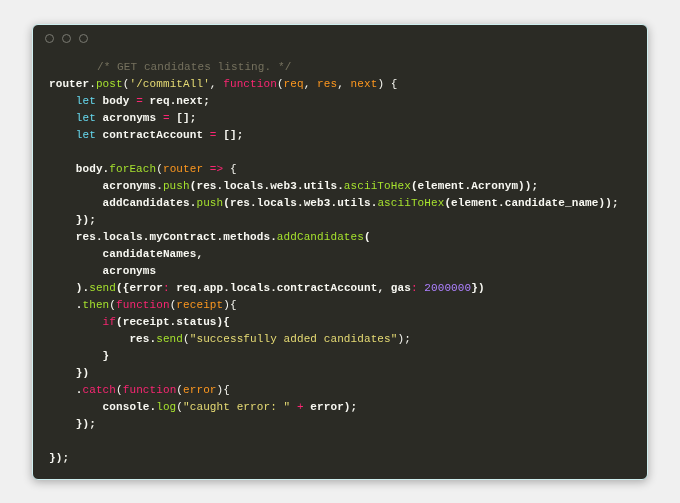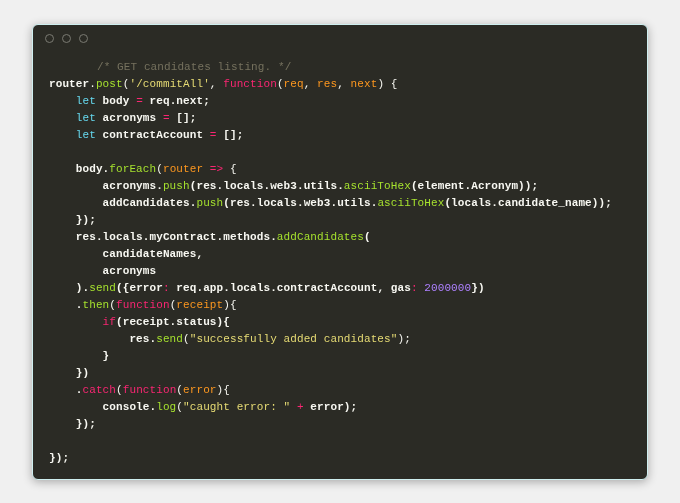--- a/index.html
+++ b/index.html
@@ -63,21 +63,21 @@
     <div class="tb-dot"></div>
   </div>
   <div class="code-area"><span class="c-comment">/* GET candidates listing. */</span>
 <span class="c-id">router</span><span class="c-punct">.</span><span class="c-func">post</span><span class="c-punct">(</span><span class="c-str">'/commitAll'</span><span class="c-punct">, </span><span class="c-kw">function</span><span class="c-punct">(</span><span class="c-param">req</span><span class="c-punct">, </span><span class="c-param">res</span><span class="c-punct">, </span><span class="c-param">next</span><span class="c-punct">) {</span>
 <span class="c-punct">    </span><span class="c-type">let</span><span class="c-id"> body </span><span class="c-kw">=</span><span class="c-id"> req.next;</span>
 <span class="c-punct">    </span><span class="c-type">let</span><span class="c-id"> acronyms </span><span class="c-kw">=</span><span class="c-id"> [];</span>
 <span class="c-punct">    </span><span class="c-type">let</span><span class="c-id"> contractAccount </span><span class="c-kw">=</span><span class="c-id"> [];</span>
 <span></span>
 <span class="c-id">    body.</span><span class="c-func">forEach</span><span class="c-punct">(</span><span class="c-param">router</span><span class="c-punct"> </span><span class="c-kw">=&gt;</span><span class="c-punct"> {</span>
 <span class="c-id">        acronyms.</span><span class="c-func">push</span><span class="c-id">(res.locals.web3.utils.</span><span class="c-func">asciiToHex</span><span class="c-id">(element.Acronym));</span>
-<span class="c-id">        addCandidates.</span><span class="c-func">push</span><span class="c-id">(res.locals.web3.utils.</span><span class="c-func">asciiToHex</span><span class="c-id">(locals.candidate_name));</span>
+<span class="c-id">        addCandidates.</span><span class="c-func">push</span><span class="c-id">(res.locals.web3.utils.</span><span class="c-func">asciiToHex</span><span class="c-id">(element.candidate_name));</span>
 <span class="c-id">    });</span>
 <span class="c-id">    res.locals.myContract.methods.</span><span class="c-func">addCandidates</span><span class="c-id">(</span>
 <span class="c-id">        candidateNames,</span>
 <span class="c-id">        acronyms</span>
 <span class="c-id">    ).</span><span class="c-func">send</span><span class="c-id">({error</span><span class="c-kw">:</span><span class="c-id"> req.app.locals.contractAccount, gas</span><span class="c-kw">:</span><span class="c-id"> </span><span class="c-num">2000000</span><span class="c-id">})</span>
 <span class="c-id">    .</span><span class="c-func">then</span><span class="c-punct">(</span><span class="c-kw">function</span><span class="c-punct">(</span><span class="c-param">receipt</span><span class="c-punct">){</span>
 <span class="c-punct">        </span><span class="c-kw">if</span><span class="c-id">(receipt.status){</span>
 <span class="c-id">            res.</span><span class="c-func">send</span><span class="c-punct">(</span><span class="c-str">"successfully added candidates"</span><span class="c-punct">);</span>
 <span class="c-id">        }</span>
 <span class="c-id">    })</span>

